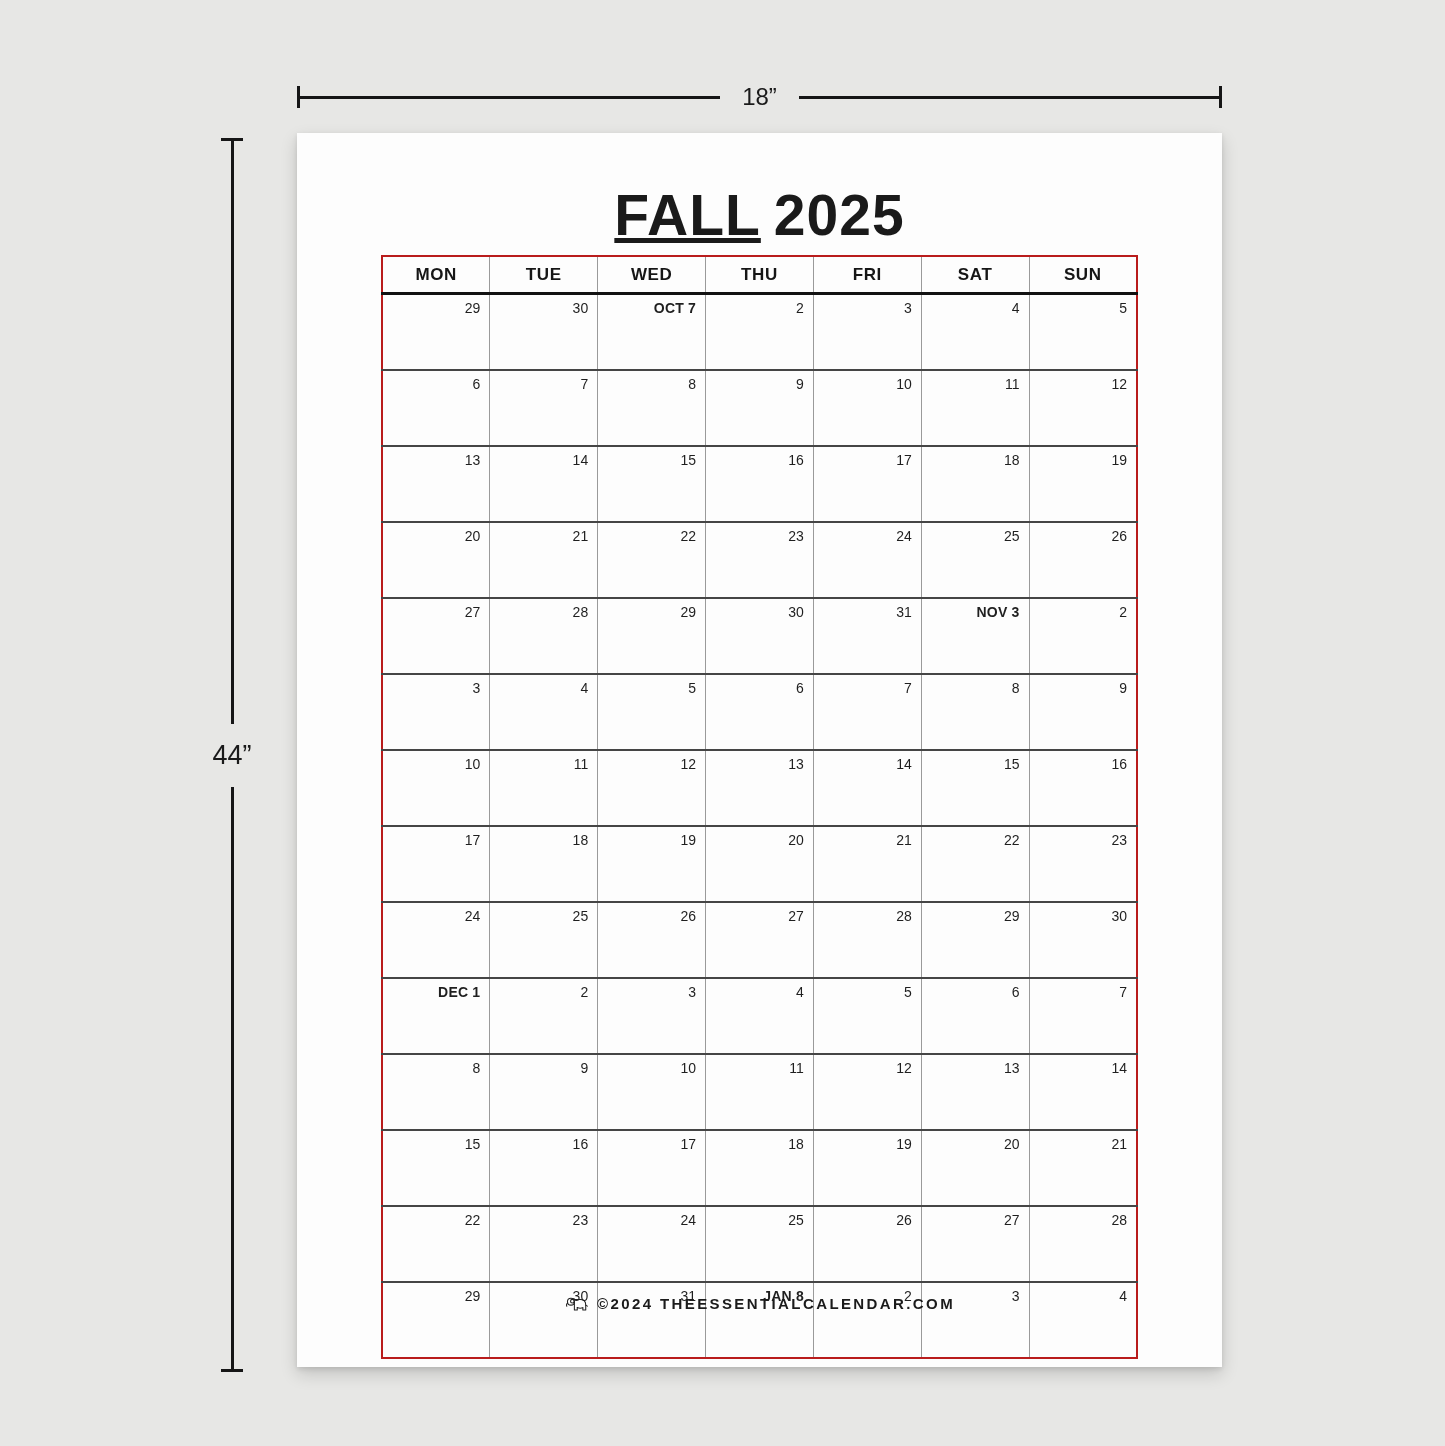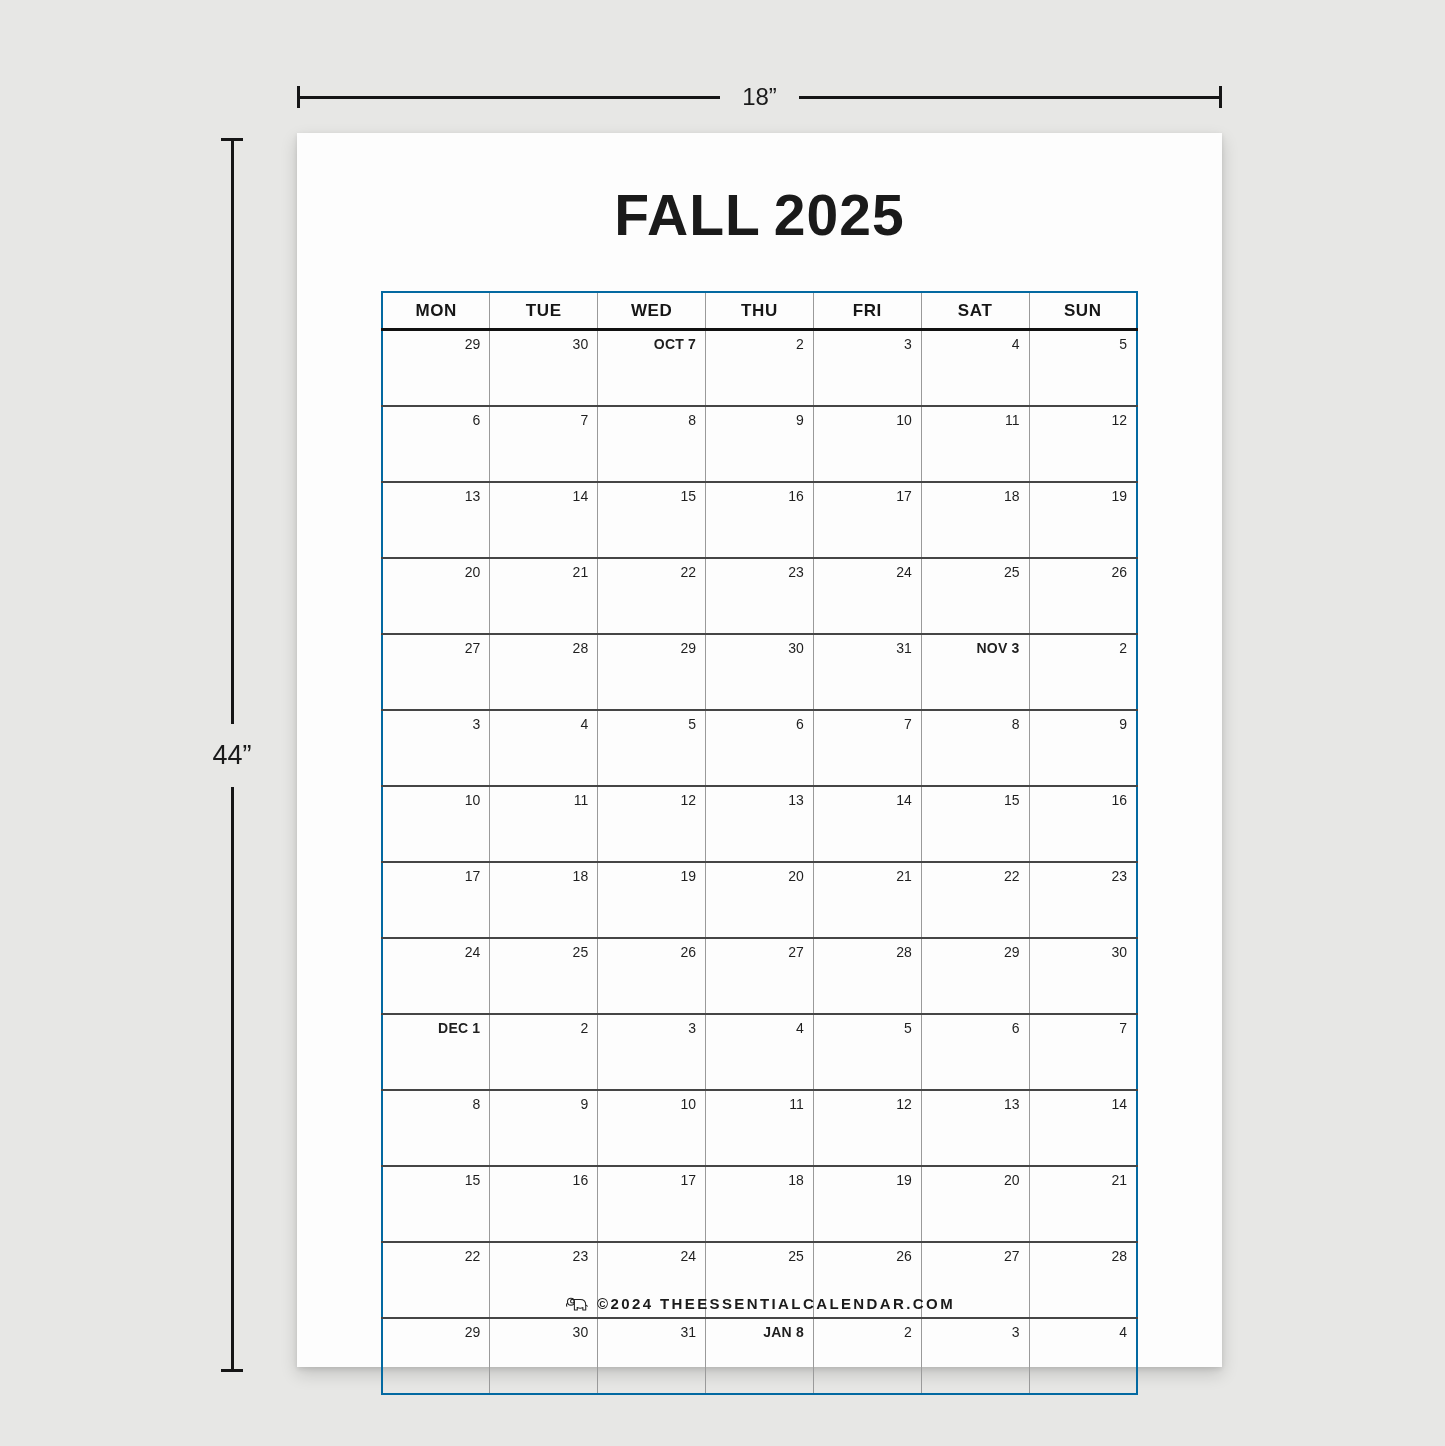--- a/index.html
+++ b/index.html
@@ -34,29 +34,28 @@
   .paper {
     position: absolute; left: 297px; top: 133px; width: 925px; height: 1234px;
     background: #fdfdfd;
     box-shadow: 0 7px 16px rgba(0,0,0,0.16), 0 2px 5px rgba(0,0,0,0.10);
   }
   .poster-title {
     position: absolute; top: 54px; left: 0; width: 100%;
     text-align: center; font-size: 57px; line-height: 1;
     letter-spacing: 1px; white-space: nowrap;
   }
-  .poster-title .season { font-weight: bold; }
+  .poster-title .season { font-weight: bold; text-decoration: underline; }
   .poster-title .year { font-weight: bold; margin-left: 13px; }
 
   
   table.cal {
     position: absolute; top: 122px; left: 84px; width: 757px;
     border-collapse: collapse; table-layout: fixed;
-    border: 2px solid #0369a1;
-    margin-top: 36px;
+    border: 2px solid #b91c1c;
   }
   table.cal thead th {
     font-size: 17px; font-weight: bold; letter-spacing: 0.6px;
     text-align: center; padding: 8px 0 7px 0;
     border-left: 1px solid #9a9a9a;
     border-bottom: 3px solid #111111;
     color: #161616;
   }
   table.cal thead th:first-child { border-left: none; }
   table.cal tbody td {

